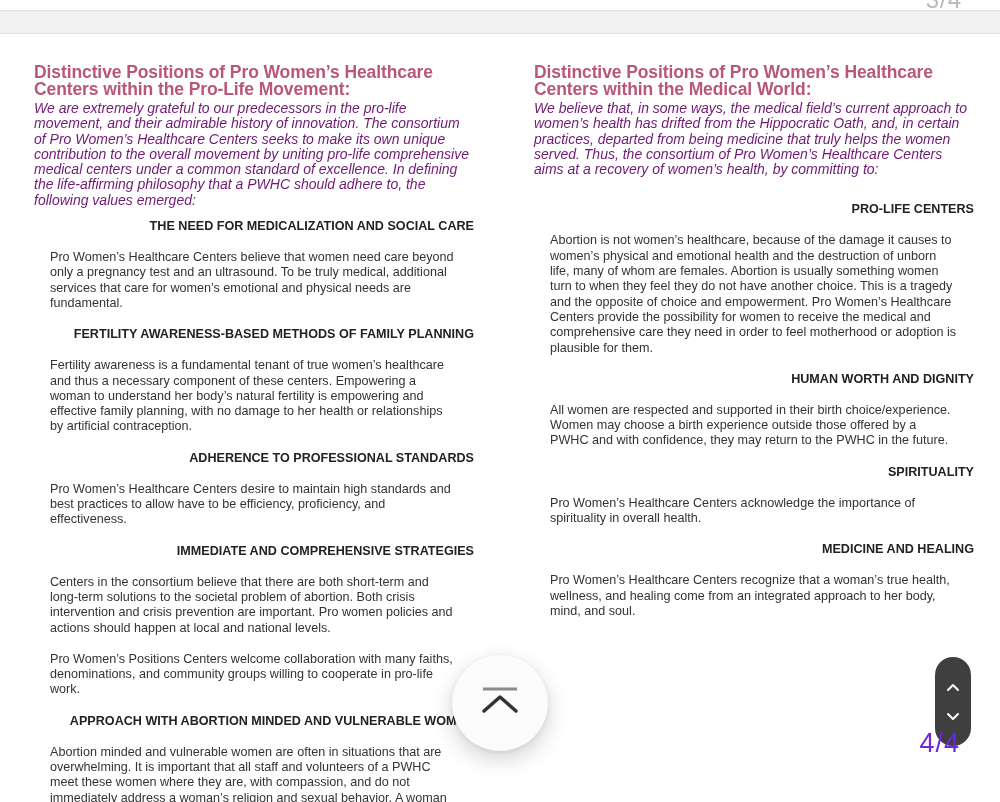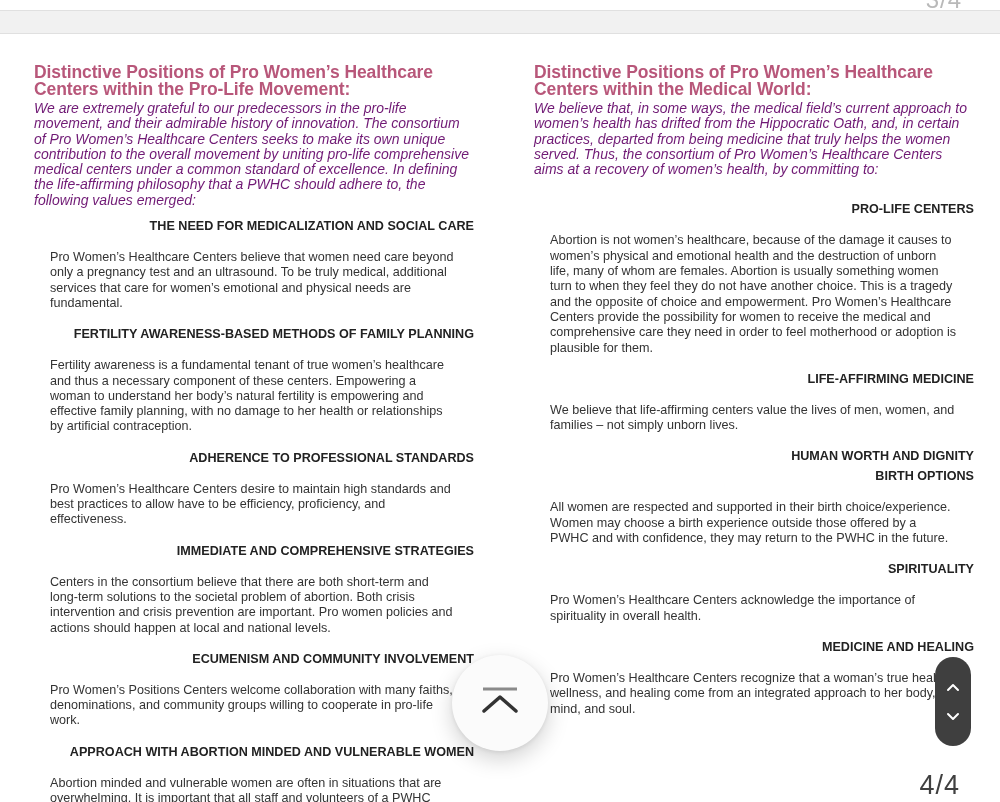--- a/index.html
+++ b/index.html
@@ -54,22 +54,22 @@
     .nav-pill {
       position: absolute; left: 935px; top: 657px; width: 36px; height: 89px;
       background: #3f3f3f; border-radius: 18px;
       display: flex; flex-direction: column; align-items: center; justify-content: center;
     }
     .nav-pill .btn {
       width: 36px; height: 30px; display: flex; align-items: center; justify-content: center;
       cursor: pointer;
     }
     .page-counter {
-      position: absolute; right: 40px; top: 770px;
-      font-size: 27px; color: #404040; letter-spacing: 1px;
+      position: absolute; right: 40px; top: 728px;
+      font-size: 27px; color: #6d28d9; letter-spacing: 1px;
     }
   </style>
 </head>
 <body>
 
 <div class="top-strip">
   <span class="prev-page-counter">3/4</span>
 </div>
 <div class="page-gap"></div>
 
@@ -90,47 +90,41 @@
     </div>
     <div>
       <div class="section-title">ADHERENCE TO PROFESSIONAL STANDARDS</div>
       <p class="section-body">Pro Women’s Healthcare Centers desire to maintain high standards and best practices to allow have to be efficiency, proficiency, and effectiveness.</p>
     </div>
     <div>
       <div class="section-title">IMMEDIATE AND COMPREHENSIVE STRATEGIES</div>
       <p class="section-body">Centers in the consortium believe that there are both short-term and long-term solutions to the societal problem of abortion. Both crisis intervention and crisis prevention are important. Pro women policies and actions should happen at local and national levels.</p>
     </div>
     <div>
-      <div class="section-title">ECUMENISM AND COMMUNITY INVOLVEMENT</div>
       <p class="section-body">Pro Women’s Positions Centers welcome collaboration with many faiths, denominations, and community groups willing to cooperate in pro-life work.</p>
     </div>
     <div>
       <div class="section-title">APPROACH WITH ABORTION MINDED AND VULNERABLE WOMEN</div>
       <p class="section-body">Abortion minded and vulnerable women are often in situations that are overwhelming. It is important that all staff and volunteers of a PWHC meet these women where they are, with compassion, and do not immediately address a woman’s religion and sexual behavior. A woman in this setting should be welcomed, not preached to. The interaction should be based on the principle of accompaniment – walking with her on whatever journey she is on.</p>
     </div>
   </div>
 
   <div class="col right">
     <h2 class="heading">Distinctive Positions of Pro Women’s Healthcare Centers within the Medical World:</h2>
     <p class="intro">We believe that, in some ways, the medical field’s current approach to women’s health has drifted from the Hippocratic Oath, and, in certain practices, departed from being medicine that truly helps the women served. Thus, the consortium of Pro Women’s Healthcare Centers aims at a recovery of women’s health, by committing to:</p>
     <div class="intro-gap right"></div>
 
     <div>
       <div class="section-title">PRO-LIFE CENTERS</div>
       <p class="section-body">Abortion is not women’s healthcare, because of the damage it causes to women’s physical and emotional health and the destruction of unborn life, many of whom are females. Abortion is usually something women turn to when they feel they do not have another choice. This is a tragedy and the opposite of choice and empowerment. Pro Women’s Healthcare Centers provide the possibility for women to receive the medical and comprehensive care they need in order to feel motherhood or adoption is plausible for them.</p>
     </div>
     <div>
-      <div class="section-title">LIFE-AFFIRMING MEDICINE</div>
-      <p class="section-body">We believe that life-affirming centers value the lives of men, women, and families – not simply unborn lives.</p>
-    </div>
-    <div>
       <div class="section-title">HUMAN WORTH AND DIGNITY</div>
     </div>
     <div>
-      <div class="section-title">BIRTH OPTIONS</div>
       <p class="section-body">All women are respected and supported in their birth choice/experience. Women may choose a birth experience outside those offered by a PWHC and with confidence, they may return to the PWHC in the future.</p>
     </div>
     <div>
       <div class="section-title">SPIRITUALITY</div>
       <p class="section-body">Pro Women’s Healthcare Centers acknowledge the importance of spirituality in overall health.</p>
     </div>
     <div>
       <div class="section-title">MEDICINE AND HEALING</div>
       <p class="section-body">Pro Women’s Healthcare Centers recognize that a woman’s true health, wellness, and healing come from an integrated approach to her body, mind, and soul.</p>
     </div>

